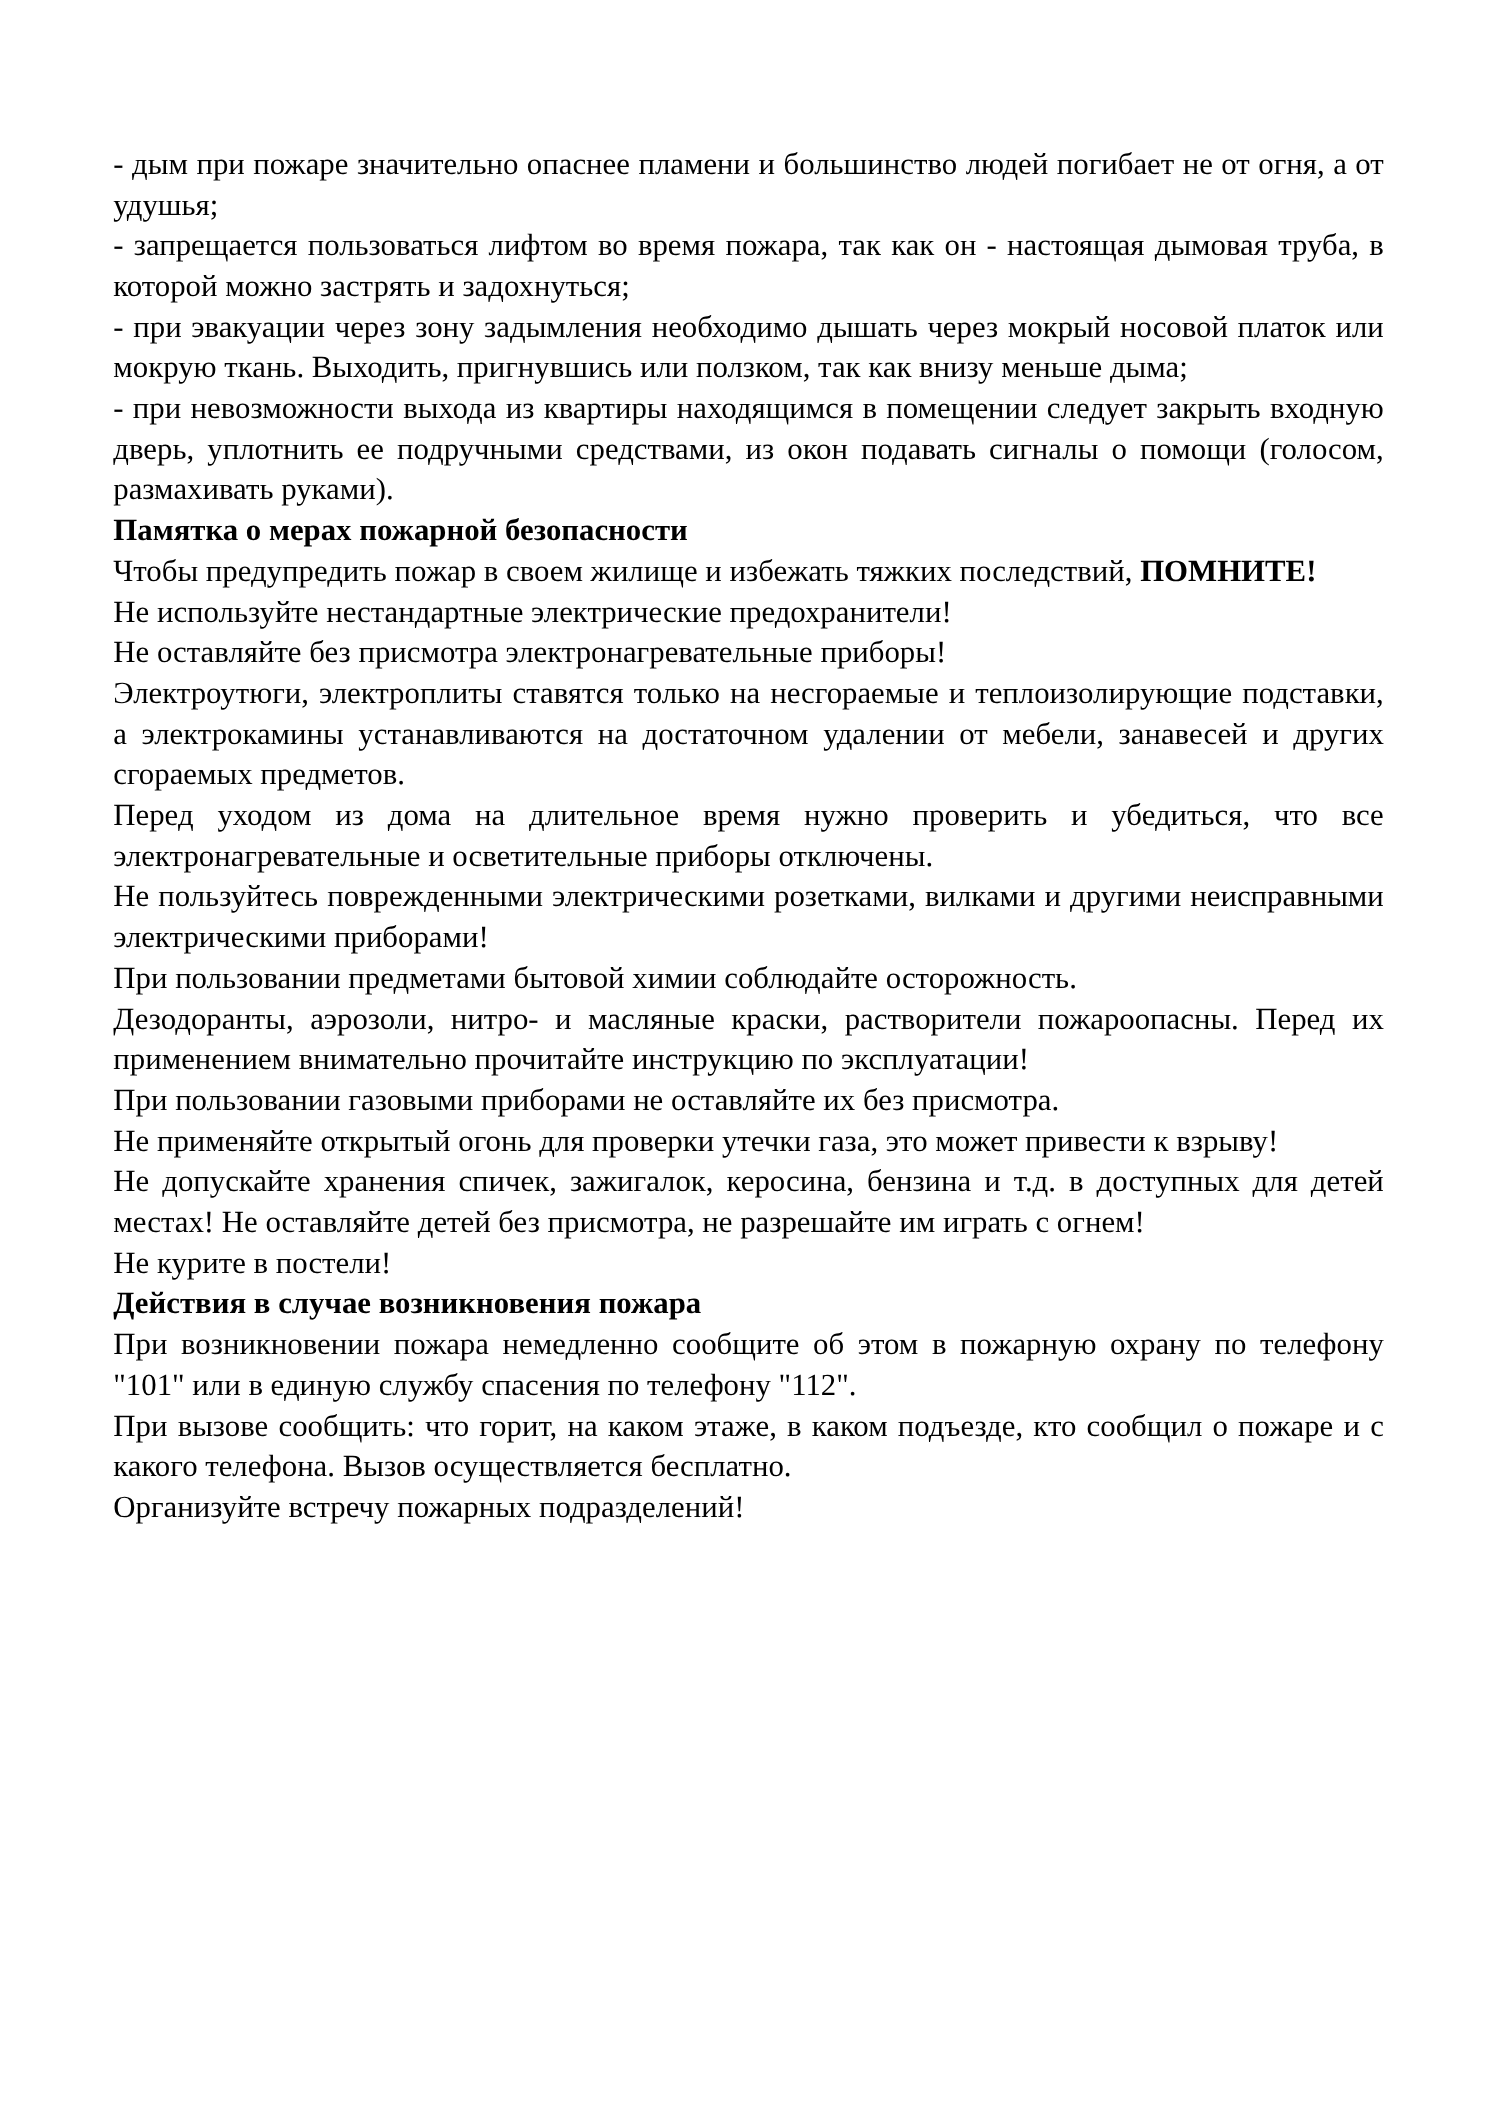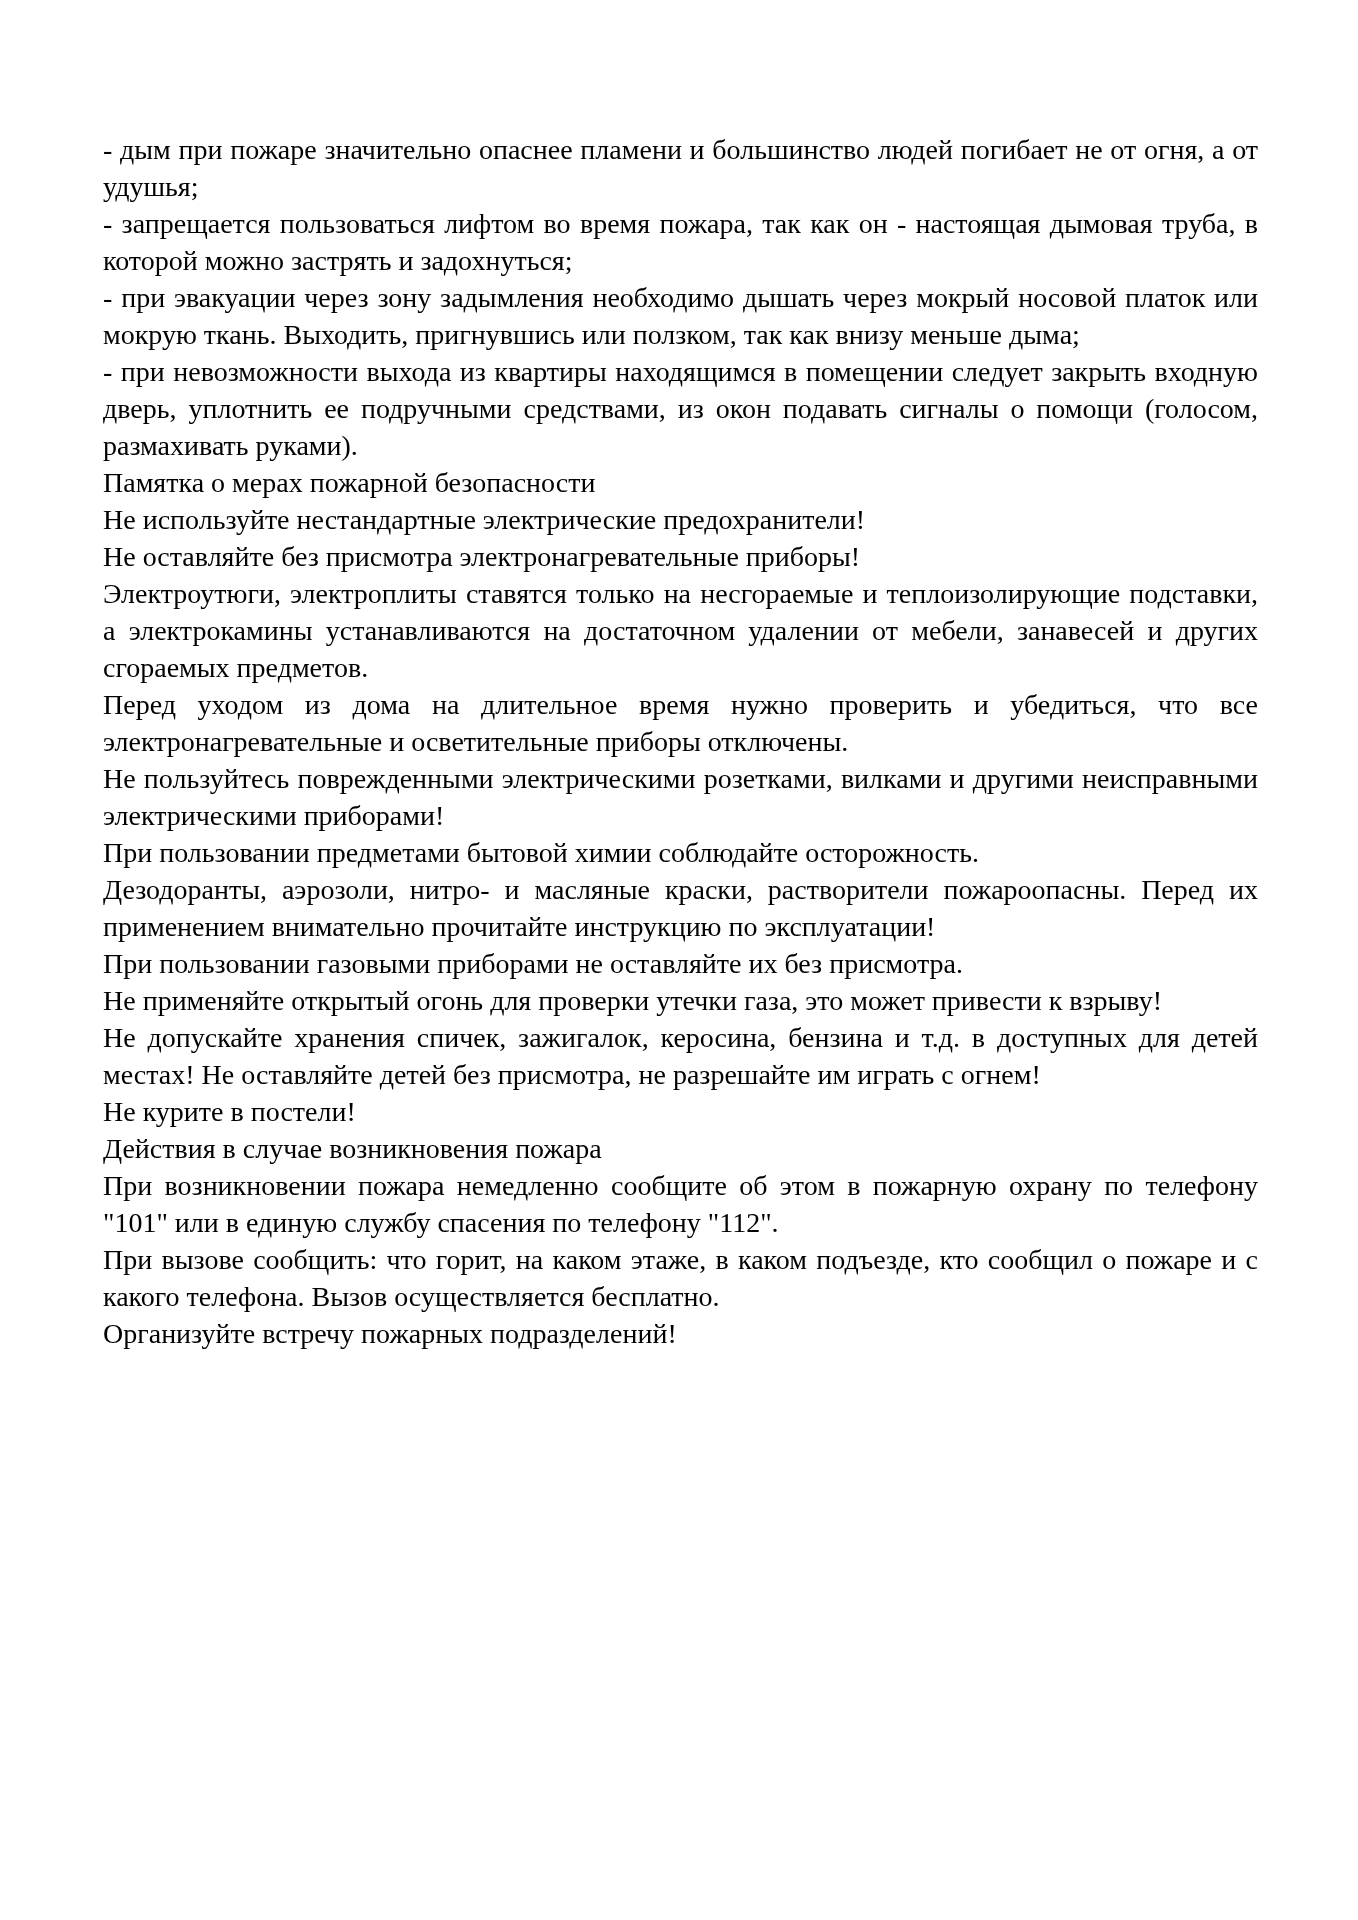--- a/index.html
+++ b/index.html
@@ -23,33 +23,34 @@
     margin: 0;
     padding: 0;
     text-align: justify;
     font-family: "Liberation Serif", "DejaVu Serif", serif;
     font-size: 28px;
     line-height: 37px;
     color: #000000;
     letter-spacing: 0px;
   }
   .para .bold {
-    font-weight: normal;
+    font-weight: bold;
   }
 </style>
 </head>
 <body>
 
 <div class="page">
   <div class="doc">
       <p class="para"><span>- дым при пожаре значительно опаснее пламени и большинство людей погибает не от огня, а от удушья;</span></p>
       <p class="para"><span>- запрещается пользоваться лифтом во время пожара, так как он - настоящая дымовая труба, в которой можно застрять и задохнуться;</span></p>
       <p class="para"><span>- при эвакуации через зону задымления необходимо дышать через мокрый носовой платок или мокрую ткань. Выходить, пригнувшись или ползком, так как внизу меньше дыма;</span></p>
       <p class="para"><span>- при невозможности выхода из квартиры находящимся в помещении следует закрыть входную дверь, уплотнить ее подручными средствами, из окон подавать сигналы о помощи (голосом, размахивать руками).</span></p>
       <p class="para"><span class="bold">Памятка о мерах пожарной безопасности</span></p>
+      <p class="para"><span>Чтобы предупредить пожар в своем жилище и избежать тяжких последствий, </span><span class="bold">ПОМНИТЕ!</span></p>
       <p class="para"><span>Не используйте нестандартные электрические предохранители!</span></p>
       <p class="para"><span>Не оставляйте без присмотра электронагревательные приборы!</span></p>
       <p class="para"><span>Электроутюги, электроплиты ставятся только на несгораемые и теплоизолирующие подставки, а электрокамины устанавливаются на достаточном удалении от мебели, занавесей и других сгораемых предметов.</span></p>
       <p class="para"><span>Перед уходом из дома на длительное время нужно проверить и убедиться, что все электронагревательные и осветительные приборы отключены.</span></p>
       <p class="para"><span>Не пользуйтесь поврежденными электрическими розетками, вилками и другими неисправными электрическими приборами!</span></p>
       <p class="para"><span>При пользовании предметами бытовой химии соблюдайте осторожность.</span></p>
       <p class="para"><span>Дезодоранты, аэрозоли, нитро- и масляные краски, растворители пожароопасны. Перед их применением внимательно прочитайте инструкцию по эксплуатации!</span></p>
       <p class="para"><span>При пользовании газовыми приборами не оставляйте их без присмотра.</span></p>
       <p class="para"><span>Не применяйте открытый огонь для проверки утечки газа, это может привести к взрыву!</span></p>
       <p class="para"><span>Не допускайте хранения спичек, зажигалок, керосина, бензина и т.д. в доступных для детей местах! Не оставляйте детей без присмотра, не разрешайте им играть с огнем!</span></p>

